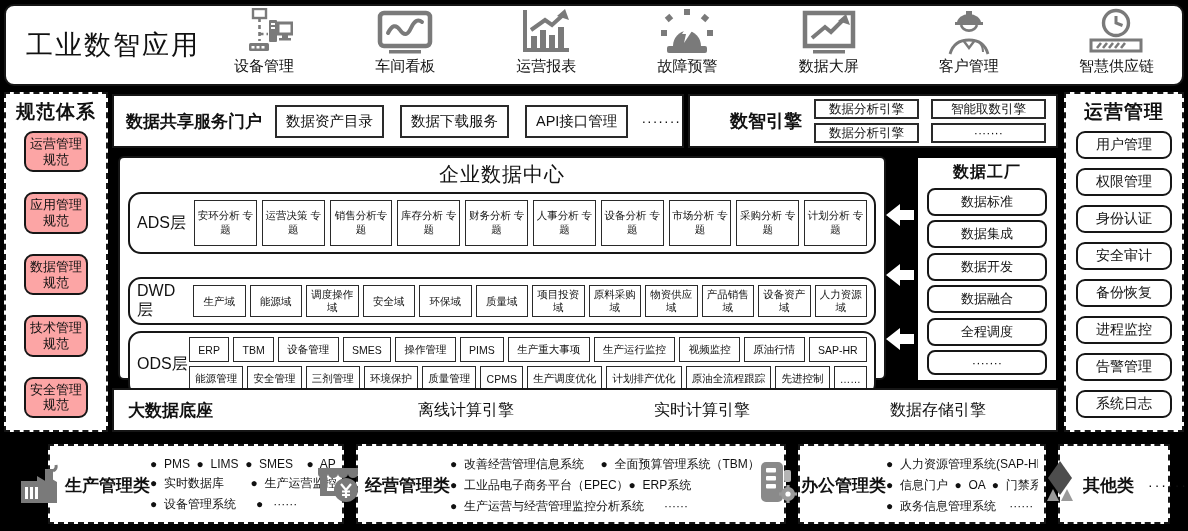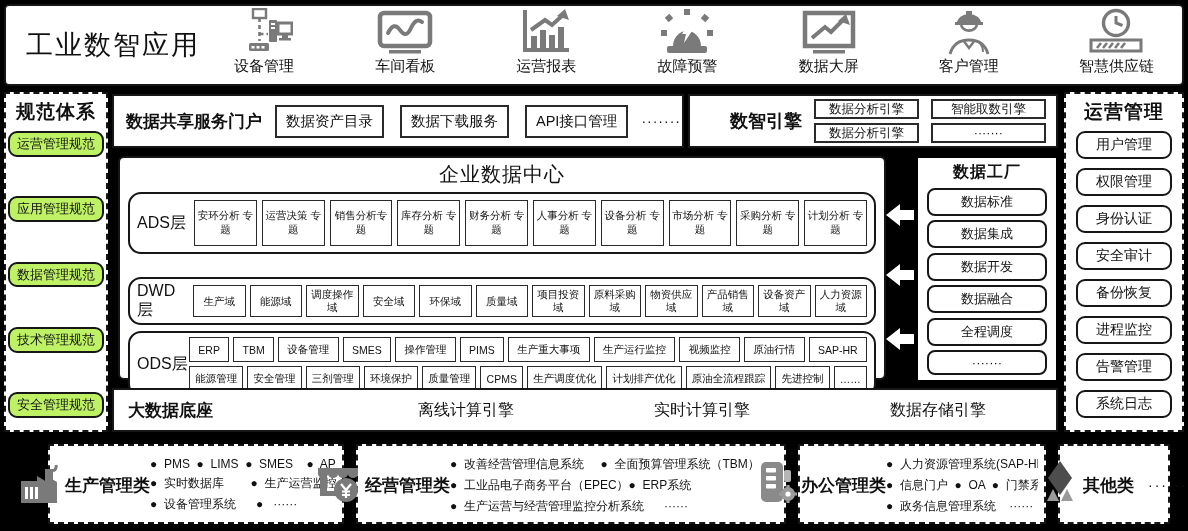--- a/index.html
+++ b/index.html
@@ -2,37 +2,37 @@
 <html><head>
 <meta charset="utf-8">
 <style>
   * { box-sizing: border-box; margin: 0; padding: 0; }
   html,body { width:1188px; height:531px; background:#000; }
   body { font-family:"Liberation Sans","DejaVu Sans",sans-serif; color:#111; }
   .stage { position:relative; width:1188px; height:531px; background:#000; overflow:hidden; }
   .panel { background:#fff; border:2px solid #161616; }
 
   
-  .topbar { position:absolute; left:4px; top:4px; width:1180px; height:82px; border-radius:5px;
+  .topbar { position:absolute; left:4px; top:4px; width:1180px; height:82px; border-radius:10px;
             display:flex; align-items:center; }
   .topbar-title { font-size:27px; letter-spacing:2px; margin:0 34px 0 20px; white-space:nowrap; }
   .apps { flex:1; display:flex; justify-content:space-between; align-items:flex-end; padding:0 28px 6px 0; }
   .app { display:flex; flex-direction:column; align-items:center; }
   .app-icon { height:48px; display:flex; align-items:flex-end; justify-content:center; }
   .app-label { font-size:15px; margin-top:1px; white-space:nowrap; }
 
   
   .sidecol { position:absolute; top:92px; height:340px; background:#fff; border:2px dashed #161616;
              display:flex; flex-direction:column; align-items:center; padding:5px 0 12px; }
   .sidecol.left  { left:4px;   width:104px; }
   .sidecol.right { left:1064px; width:120px; }
   .sidecol-title { font-size:19px; font-weight:600; letter-spacing:1px; }
   .sidecol-items { flex:1; width:100%; display:flex; flex-direction:column; align-items:center;
                    justify-content:space-between; margin-top:6px; }
-  .spec-box { width:96px; border:2px solid #161616; border-radius:9px; background:#bef264;
+  .spec-box { width:64px; border:2px solid #161616; border-radius:9px; background:#fca5a5;
               font-size:13px; line-height:1.2; text-align:center; padding:3px 2px; }
   .ops-box  { width:96px; border:2px solid #161616; border-radius:9px; background:#fff;
               font-size:14px; text-align:center; padding:3px 0; white-space:nowrap; }
 
   
   .portal { position:absolute; left:112px; top:94px; width:572px; height:54px;
             display:flex; align-items:center; gap:13px; padding:0 12px; }
   .portal-title { font-size:17px; font-weight:600; white-space:nowrap; }
   .portal-item { border:2px solid #2a2a2a; padding:5px 9px; font-size:14.5px; white-space:nowrap; }
   .portal-more { font-size:14px; letter-spacing:1px; }

